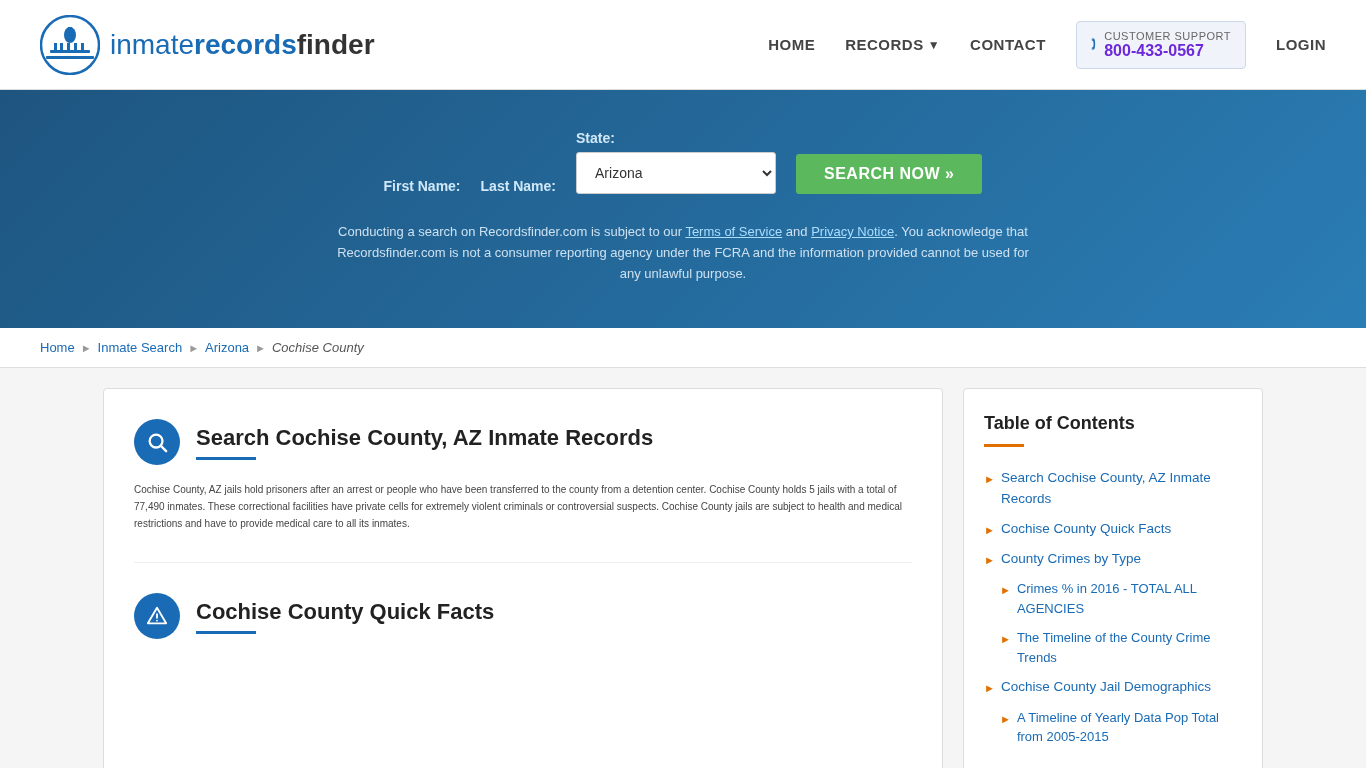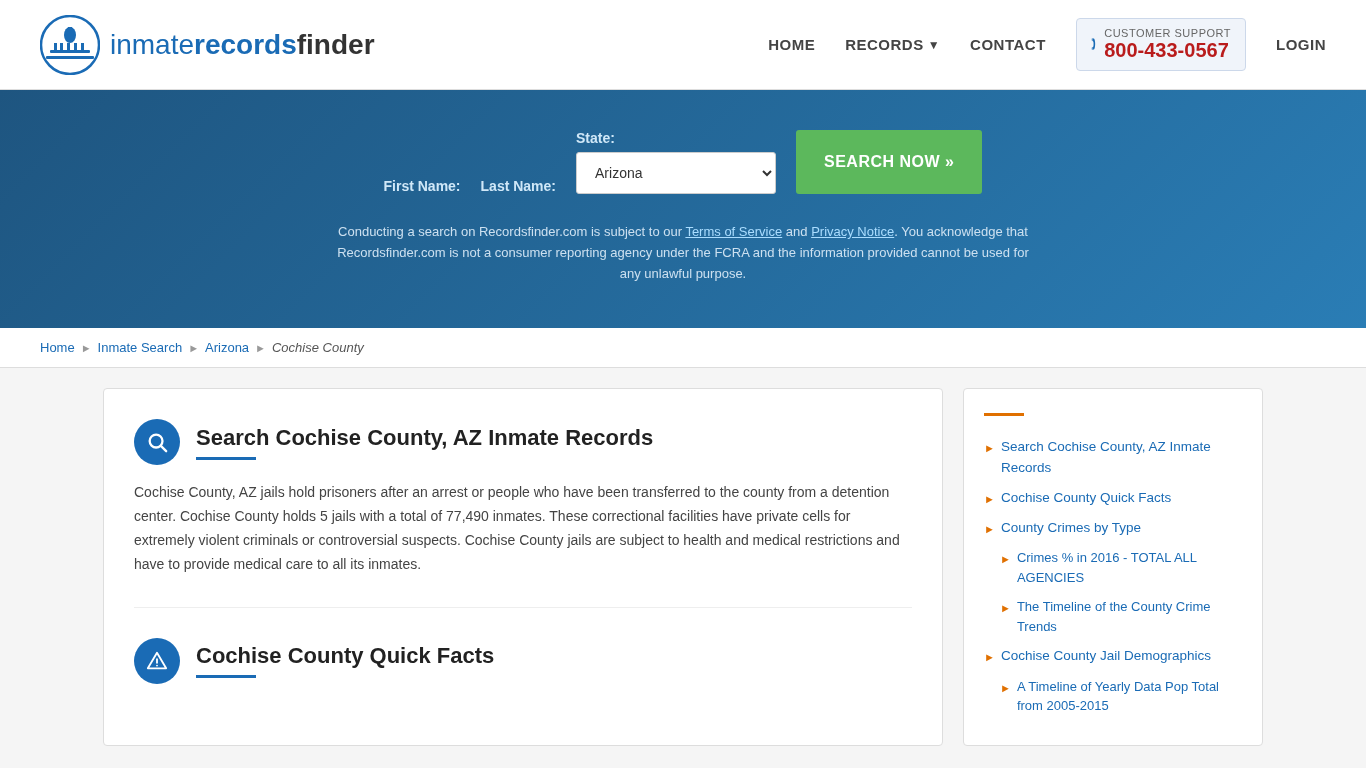--- a/index.html
+++ b/index.html
@@ -55,23 +55,23 @@
       color: #1a6bb5;
       font-size: 18px;
     }
     .support-text {
       font-size: 11px;
       color: #666;
       text-transform: uppercase;
       letter-spacing: 0.5px;
     }
     .support-number {
-      font-size: 20px;
-      font-weight: bold;
-      color: #b91c1c;
+      font-size: 16px;
+      font-weight: bold;
+      color: #6d28d9;
     }
     .login-btn {
       font-size: 15px;
       font-weight: bold;
       color: #444;
       cursor: pointer;
     }
 
     
     .hero {
@@ -126,21 +126,21 @@
       font-size: 14px;
       color: #333;
       width: 200px;
       height: 42px;
     }
     .search-btn {
       background: #5cb85c;
       color: #fff;
       border: none;
       border-radius: 3px;
-      padding: 23px 28px;
+      padding: 11px 28px;
       font-size: 16px;
       font-weight: bold;
       cursor: pointer;
       white-space: nowrap;
       letter-spacing: 0.5px;
     }
     .hero-disclaimer {
       font-size: 13px;
       color: #cce0f0;
       max-width: 700px;
@@ -215,21 +215,21 @@
       font-weight: bold;
       color: #222;
     }
     .section-underline {
       width: 60px;
       height: 3px;
       background: #1a6bb5;
       margin-top: 6px;
     }
     .section-body {
-      font-size: 14px;
+      font-size: 10px;
       color: #444;
       line-height: 1.7;
       margin-top: 10px;
     }
 
     .section-divider {
       border: none;
       border-top: 1px solid #eee;
       margin: 30px 0;
     }
@@ -398,20 +398,21 @@
       </div>
       <div>
         <h2 class="section-title">Cochise County Quick Facts</h2>
         <div class="section-underline"></div>
       </div>
     </div>
   </div>
 
   <aside class="sidebar">
     <div class="toc-box">
+      <h3 class="toc-title">Table of Contents</h3>
       <div class="toc-underline"></div>
       <ul class="toc-list">
         <li class="toc-item">
           <a>
               <span class="toc-chevron">►</span>
               <span>Search Cochise County, AZ Inmate Records</span>
             </a>
         </li>
         <li class="toc-item">
           <a>

